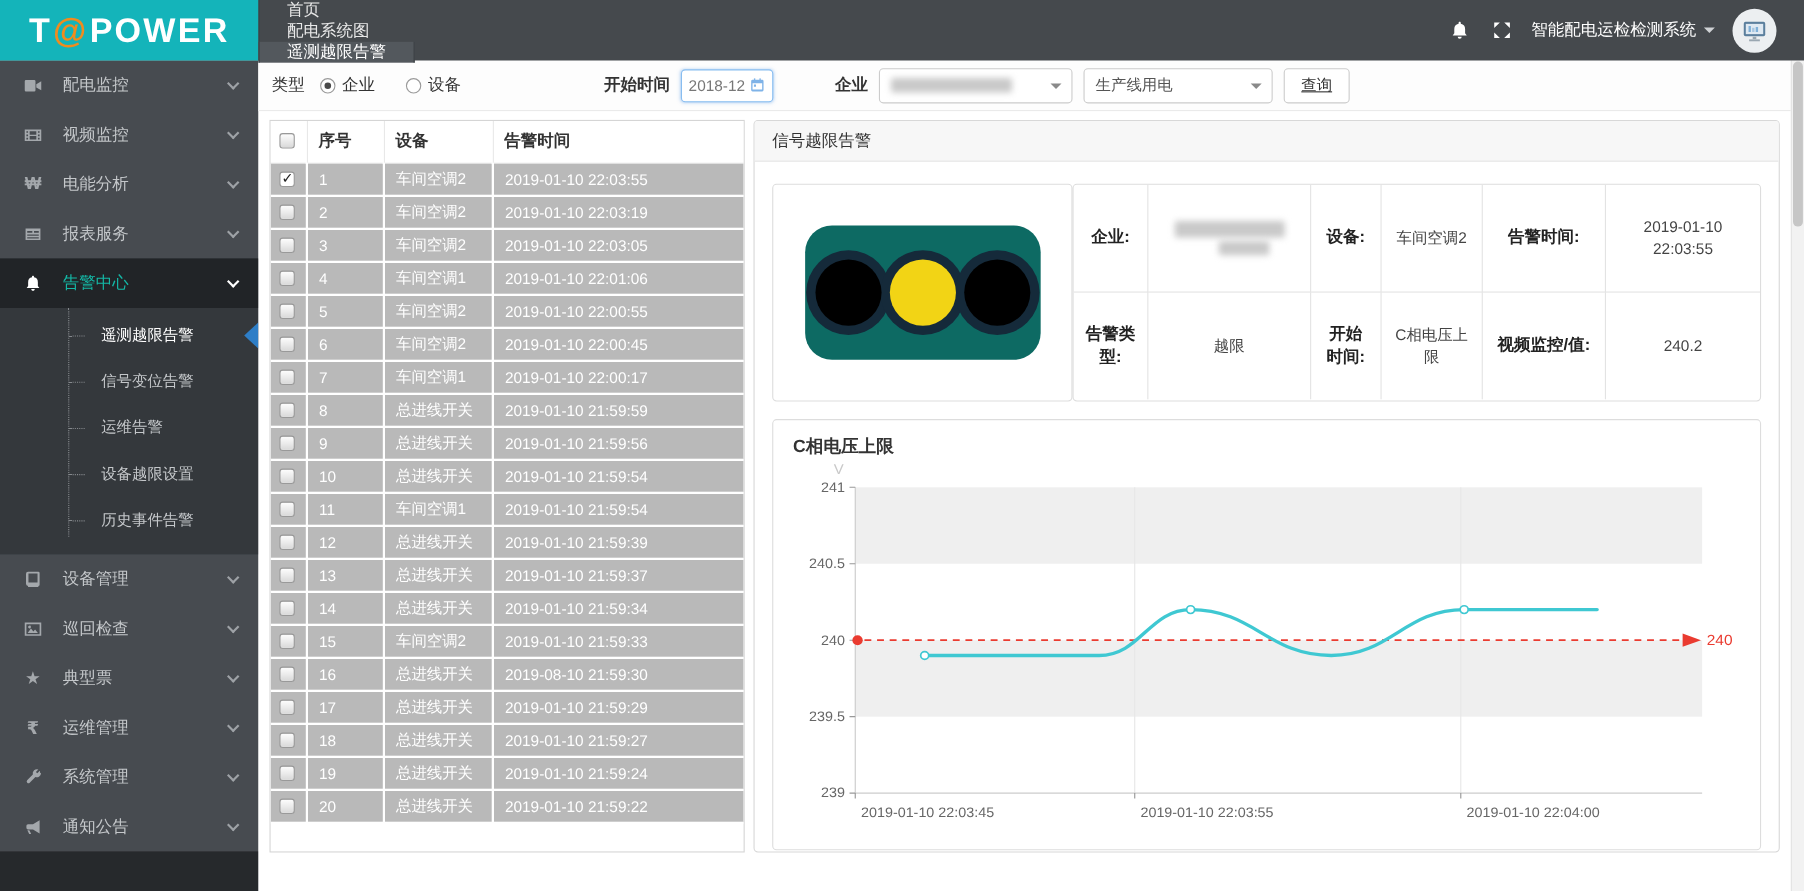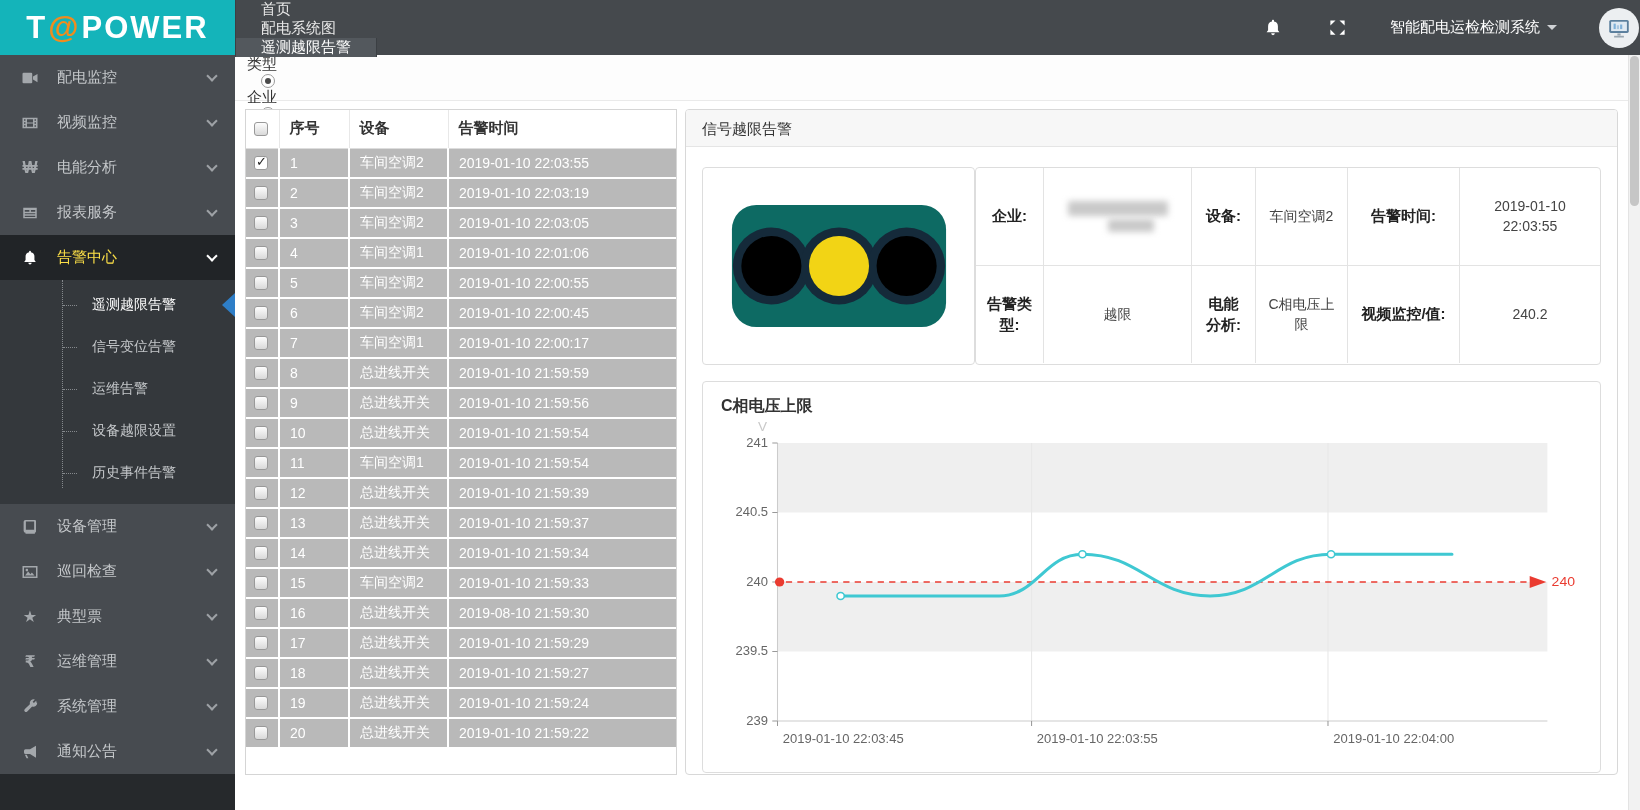--- a/index.html
+++ b/index.html
@@ -6,54 +6,54 @@
   html,body{width:1640px;height:810px;overflow:hidden;background:#fff;
     font-family:"Liberation Sans","DejaVu Sans",sans-serif;}
   
   .topbar{position:absolute;left:0;top:0;width:1640px;height:55px;background:#45494d;display:flex;align-items:stretch;z-index:5;}
   .logo{width:235px;background:#14b4ba;display:flex;align-items:center;justify-content:center;
     font-size:31px;font-weight:bold;color:#fff;letter-spacing:2px;cursor:pointer;}
   .logo .at{color:#f08c1e;padding:0 1px;}
   .nav-item{padding:0 25px;display:flex;align-items:center;color:#e8e8e8;font-size:15px;
     border-left:1px solid #3b3f43;cursor:pointer;white-space:nowrap;}
   .nav-item.active{background:#53585d;border-right:1px solid #3b3f43;color:#fff;}
-  .top-right{margin-left:auto;display:flex;align-items:center;gap:42px;padding-right:1px;color:#fff;}
+  .top-right{margin-left:auto;display:flex;align-items:center;gap:16px;padding-right:25px;color:#fff;}
   .tr-icon{width:22px;height:22px;display:flex;align-items:center;justify-content:center;cursor:pointer;}
   .sys-sel{display:flex;align-items:center;font-size:15px;cursor:pointer;}
   .caret{width:0;height:0;border:5px solid transparent;border-top-color:#cfd2d5;margin-left:7px;margin-top:5px;}
   .avatar{width:40px;height:40px;border-radius:50%;background:#eceff1;display:flex;align-items:center;justify-content:center;overflow:hidden;cursor:pointer;}
   
   .sidebar{position:absolute;left:0;top:55px;width:235px;height:755px;background:#474b50;overflow:hidden;}
   .side-item{height:45px;display:flex;align-items:center;padding:0 14px 0 18px;font-size:15px;cursor:pointer;}
   .side-icon{width:24px;height:20px;margin-right:15px;color:#a4a8ac;display:flex;align-items:center;justify-content:center;flex:none;}
   .side-icon svg{width:18px;height:18px;fill:currentColor;}
   .side-icon.glyph{font-size:16px;color:#a4a8ac;font-weight:bold;}
   .side-label{flex:1;color:#c4c7ca;}
   .chev{width:8px;height:8px;border-right:2px solid #9ea2a6;border-bottom:2px solid #9ea2a6;
     transform:rotate(45deg);margin-right:5px;margin-top:-4px;flex:none;}
   .side-group.open{background:#34383c;}
   .side-group.open > .side-item{background:#212427;}
-  .side-group.open > .side-item .side-label{color:#fde047;}
+  .side-group.open > .side-item .side-label{color:#14b8a6;}
   .side-group.open > .side-item .side-icon{color:#fff;}
   .side-group.open > .side-item .chev{border-color:#fff;}
   .submenu{position:relative;padding:4px 0 10px;}
   .submenu:before{content:"";position:absolute;left:62px;top:0;bottom:16px;border-left:1px dotted #85898d;}
   .sub-item{height:42px;display:flex;align-items:center;padding-left:92px;font-size:14px;color:#c4c7ca;position:relative;cursor:pointer;}
   .sub-item:before{content:"";position:absolute;left:63px;top:21px;width:14px;border-top:1px dotted #85898d;}
   .sub-item.active{color:#fff;}
   .active-marker{position:absolute;right:0;top:50%;margin-top:-12px;width:0;height:0;
     border-top:12px solid transparent;border-bottom:12px solid transparent;border-right:13px solid #2e7ec7;}
   .side-footer{position:absolute;left:0;bottom:0;width:235px;height:36px;background:#26292c;}
   
   .page-scrollbar{position:absolute;right:0;top:55px;width:12px;height:755px;background:#f2f2f2;border-left:1px solid #e3e3e3;}
   .page-scrollbar .thumb{margin:1px 0 0 1px;width:9px;height:150px;background:#c6c6c6;border-radius:5px;}
   
   .main{position:absolute;left:235px;top:55px;width:1393px;height:755px;background:#fff;}
-  .filter-bar{height:46px;display:flex;align-items:flex-start;border-bottom:1px solid #eaeaea;background:#fdfdfd;
-    padding-left:12px;font-size:15px;color:#333;flex-direction:column;}
+  .filter-bar{height:46px;display:flex;align-items:center;border-bottom:1px solid #eaeaea;background:#fdfdfd;
+    padding-left:12px;font-size:15px;color:#333;}
   .radio{width:14px;height:14px;border-radius:50%;border:1px solid #9a9a9a;background:#fff;display:inline-block;
     margin:0 6px 0 14px;position:relative;vertical-align:-2px;cursor:pointer;flex:none;}
   .radio.sel:after{content:"";position:absolute;left:3px;top:3px;width:6px;height:6px;border-radius:50%;background:#4a4a4a;}
   .radio-label{margin-right:14px;cursor:pointer;}
   .lbl-start{margin-left:116px;margin-right:10px;font-weight:bold;}
   .date-input{width:84px;height:30px;border:1px solid #88bdf0;box-shadow:0 0 3px rgba(110,170,235,.5);border-radius:4px;
     background:#fff;display:flex;align-items:center;justify-content:space-between;padding:0 6px;color:#777;font-size:14px;cursor:text;}
   .lbl-company{margin-left:56px;margin-right:10px;font-weight:bold;}
   .select{height:32px;border:1px solid #ccc;border-radius:4px;background:#fff;display:flex;align-items:center;
     padding:0 26px 0 10px;position:relative;color:#555;font-size:14px;cursor:pointer;}
@@ -467,21 +467,21 @@
               <div class="info-cell">
                 <span class="blob" style="width:100px;height:15px;"></span>
                 <span class="blob" style="width:46px;height:13px;margin:3px 0 0 26px;"></span>
               </div>
               <div class="info-cell lab">设备:</div>
               <div class="info-cell">车间空调2</div>
               <div class="info-cell lab">告警时间:</div>
               <div class="info-cell" style="max-width:150px;">2019-01-10 22:03:55</div>
               <div class="info-cell lab">告警类型:</div>
               <div class="info-cell">越限</div>
-              <div class="info-cell lab">电能分析:</div>
+              <div class="info-cell lab">开始时间:</div>
               <div class="info-cell">C相电压上限</div>
               <div class="info-cell lab">视频监控/值:</div>
               <div class="info-cell">240.2</div>
             </div>
           </div>
           <div class="chart-card">
             <div class="chart-title">C相电压上限</div>
             <svg id="voltage-chart" viewBox="0 0 833 332" preserveAspectRatio="none">
                 <rect x="58" y="161" width="738" height="69.5" fill="#efefef"></rect>
                 <rect x="58" y="22" width="738" height="69.5" fill="#efefef"></rect>

